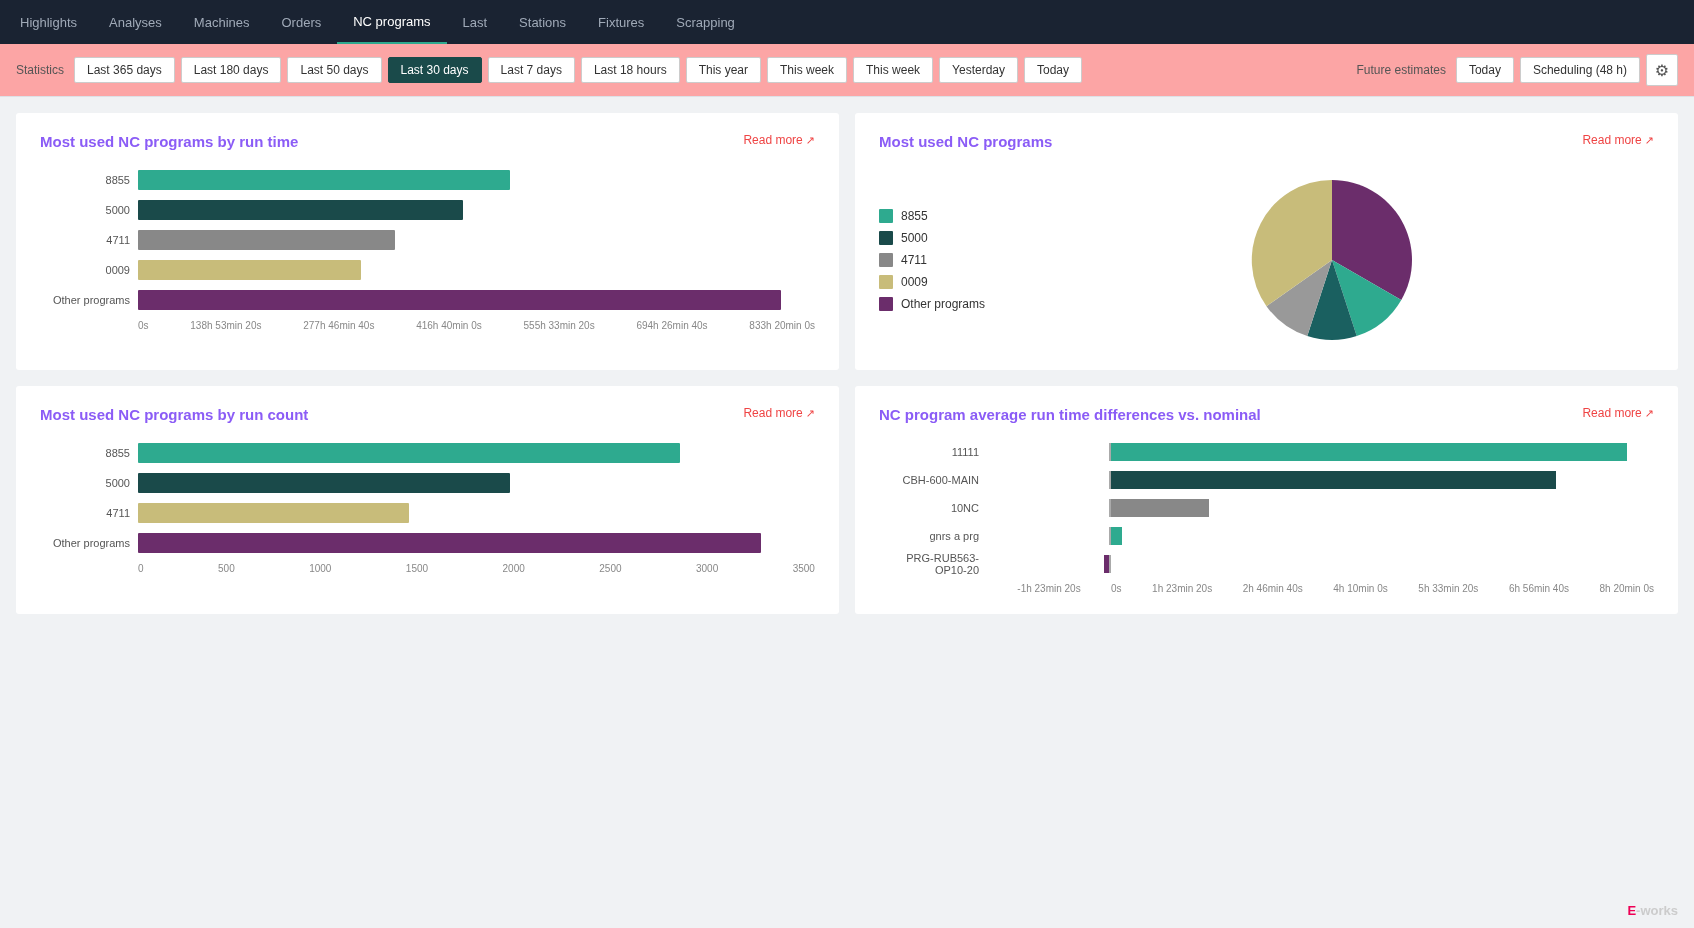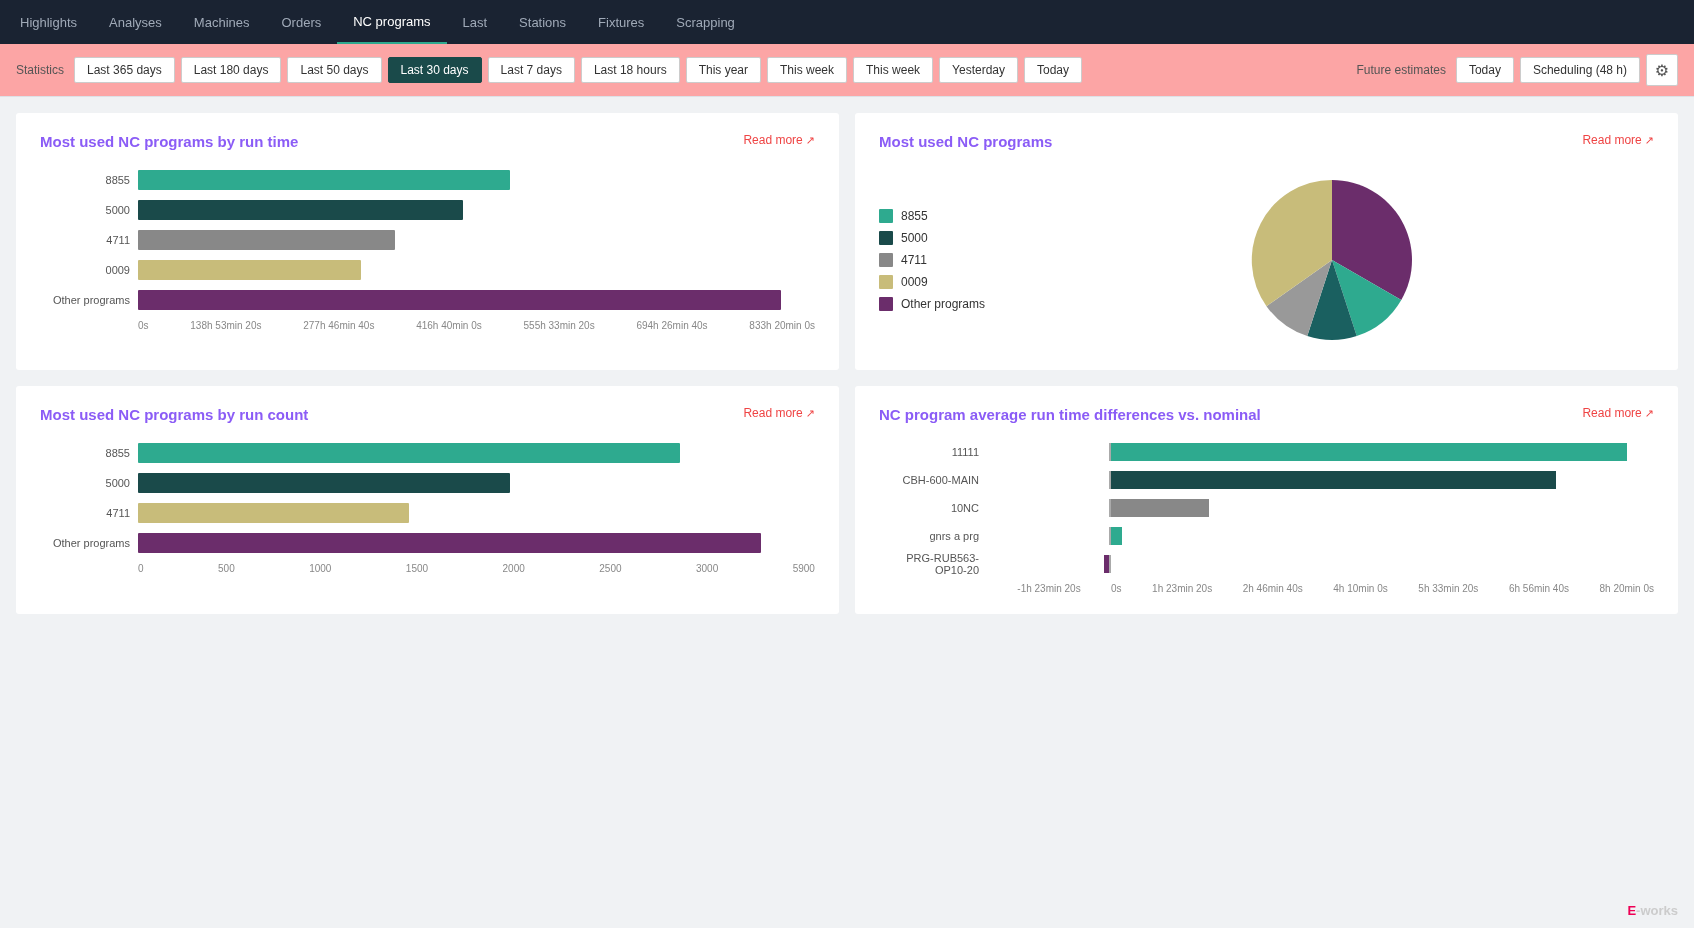--- a/index.html
+++ b/index.html
@@ -219,21 +219,21 @@
         </div>
       </div>
       <div class="bar-axis">
         <span>0</span>
         <span>500</span>
         <span>1000</span>
         <span>1500</span>
         <span>2000</span>
         <span>2500</span>
         <span>3000</span>
-        <span>5900</span>
+        <span>3500</span>
       </div>
     </div>
   </div>
 
   <div class="card">
     <div class="card-header">
       <span class="card-title">NC program average run time differences vs. nominal</span>
       <a class="read-more">Read more</a>
     </div>
 

